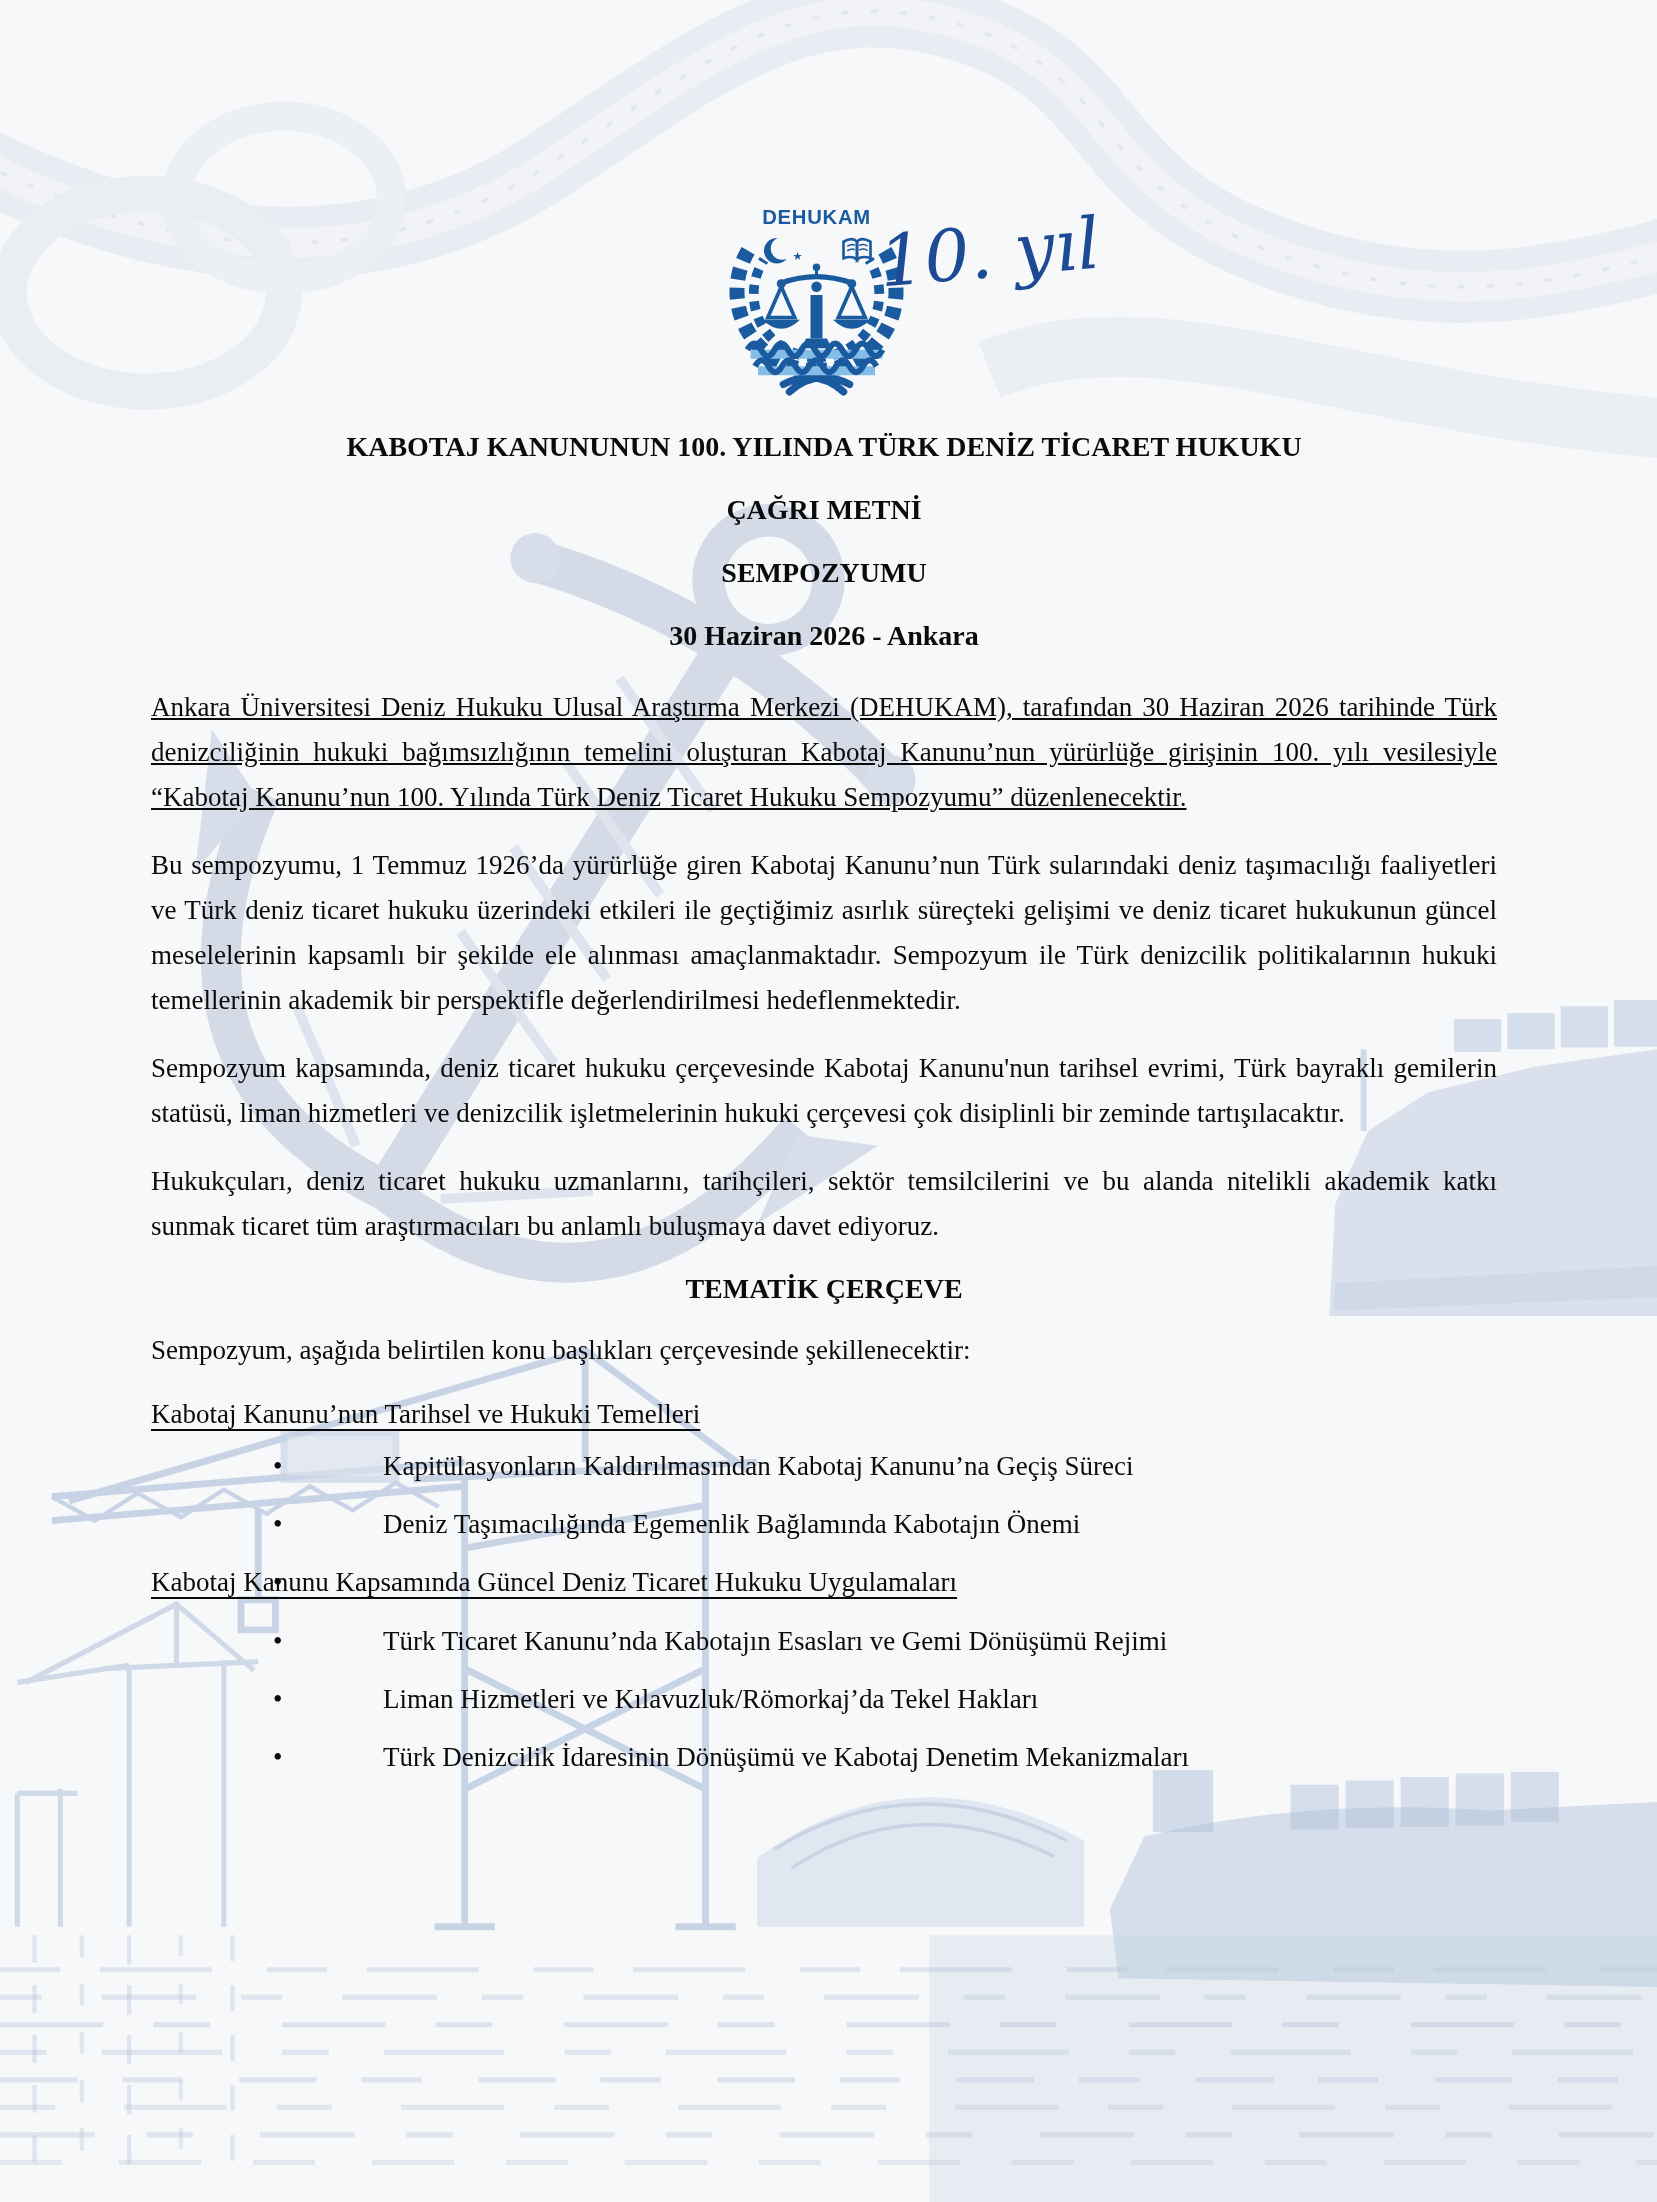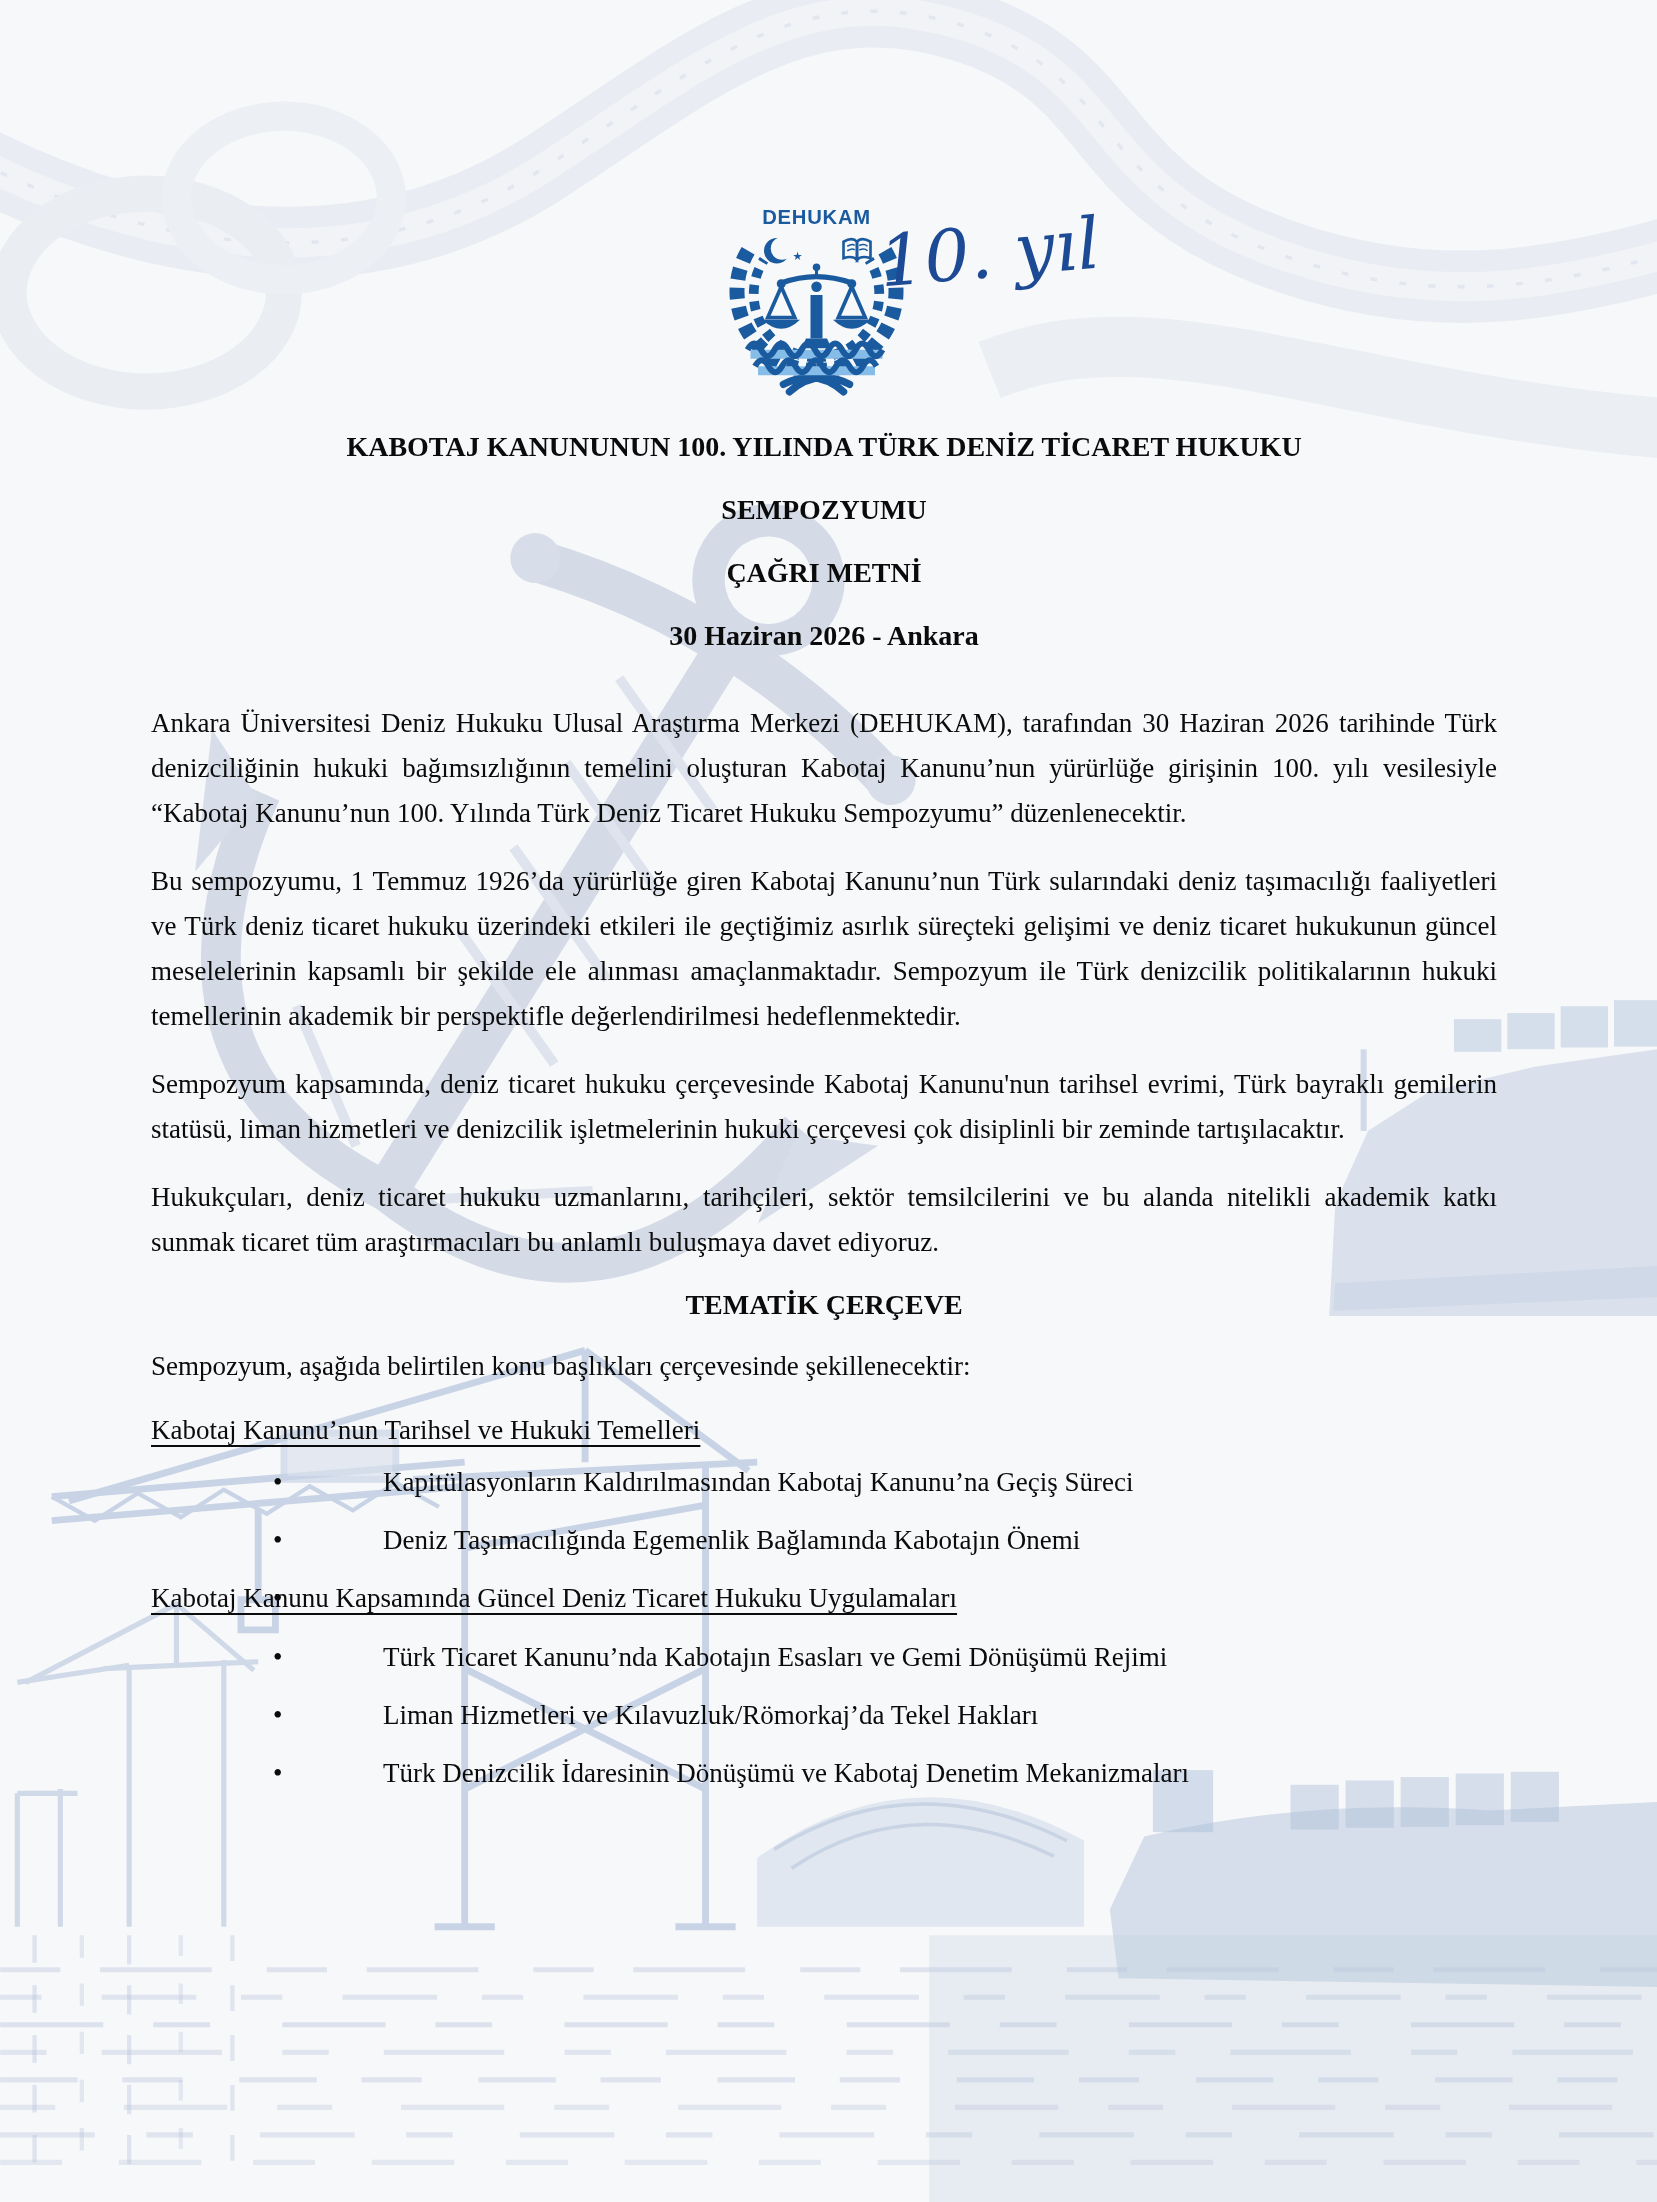--- a/index.html
+++ b/index.html
@@ -31,21 +31,21 @@
   .text-flow{position:absolute;left:151px;top:430px;width:1346px;}
   .title-line{
     font-size:28px;font-weight:bold;line-height:34px;
     text-align:center;margin:0 0 29px 0;
   }
   .para{
     font-size:27px;line-height:45px;
     text-align:justify;
     margin:0 0 23px 0;
   }
-  .para.first{margin-top:48px;}
+  .para.first{margin-top:32px;text-decoration:underline;}
   .section-heading{
     font-size:28px;font-weight:bold;line-height:34px;
     text-align:center;margin:20.6px 0 22.4px 0;
   }
   .intro-line{font-size:27px;line-height:45px;margin:0 0 19px 0;}
   .sub-heading{
     font-size:27px;line-height:45px;margin:0 0 6.9px 0;
     text-decoration:underline;
     text-underline-offset:6px;
     text-decoration-thickness:1.7px;
@@ -207,22 +207,22 @@
         <path d="M68 262 q9 -16 18 0 t18 0 t18 0 t18 0 t18 0 t18 0 t18 0 t18 0 t18 0" fill="none" stroke="#1a5a9e" stroke-width="8"></path>
       </g>
     </svg>
   </div>
 
   <div class="anniversary">10. yıl</div>
 
   <div class="text-flow">
 
     <div class="title-line">KABOTAJ KANUNUNUN 100. YILINDA TÜRK DENİZ TİCARET HUKUKU</div>
+    <div class="title-line">ÇAĞRI METNİ</div>
     <div class="title-line">SEMPOZYUMU</div>
-    <div class="title-line">ÇAĞRI METNİ</div>
     <div class="title-line">30 Haziran 2026 - Ankara</div>
 
     <p class="para first">Ankara Üniversitesi Deniz Hukuku Ulusal Araştırma Merkezi (DEHUKAM), tarafından 30 Haziran 2026 tarihinde Türk denizciliğinin hukuki bağımsızlığının temelini oluşturan Kabotaj Kanunu’nun yürürlüğe girişinin 100. yılı vesilesiyle “Kabotaj Kanunu’nun 100. Yılında Türk Deniz Ticaret Hukuku Sempozyumu” düzenlenecektir.</p>
     <p class="para">Bu sempozyumu, 1 Temmuz 1926’da yürürlüğe giren Kabotaj Kanunu’nun Türk sularındaki deniz taşımacılığı faaliyetleri ve Türk deniz ticaret hukuku üzerindeki etkileri ile geçtiğimiz asırlık süreçteki gelişimi ve deniz ticaret hukukunun güncel meselelerinin kapsamlı bir şekilde ele alınması amaçlanmaktadır. Sempozyum ile Türk denizcilik politikalarının hukuki temellerinin akademik bir perspektifle değerlendirilmesi hedeflenmektedir.</p>
     <p class="para">Sempozyum kapsamında, deniz ticaret hukuku çerçevesinde Kabotaj Kanunu'nun tarihsel evrimi, Türk bayraklı gemilerin statüsü, liman hizmetleri ve denizcilik işletmelerinin hukuki çerçevesi çok disiplinli bir zeminde tartışılacaktır.</p>
     <p class="para">Hukukçuları, deniz ticaret hukuku uzmanlarını, tarihçileri, sektör temsilcilerini ve bu alanda nitelikli akademik katkı sunmak ticaret tüm araştırmacıları bu anlamlı buluşmaya davet ediyoruz.</p>
 
     <div class="section-heading">TEMATİK ÇERÇEVE</div>
     <div class="intro-line">Sempozyum, aşağıda belirtilen konu başlıkları çerçevesinde şekillenecektir:</div>
 

